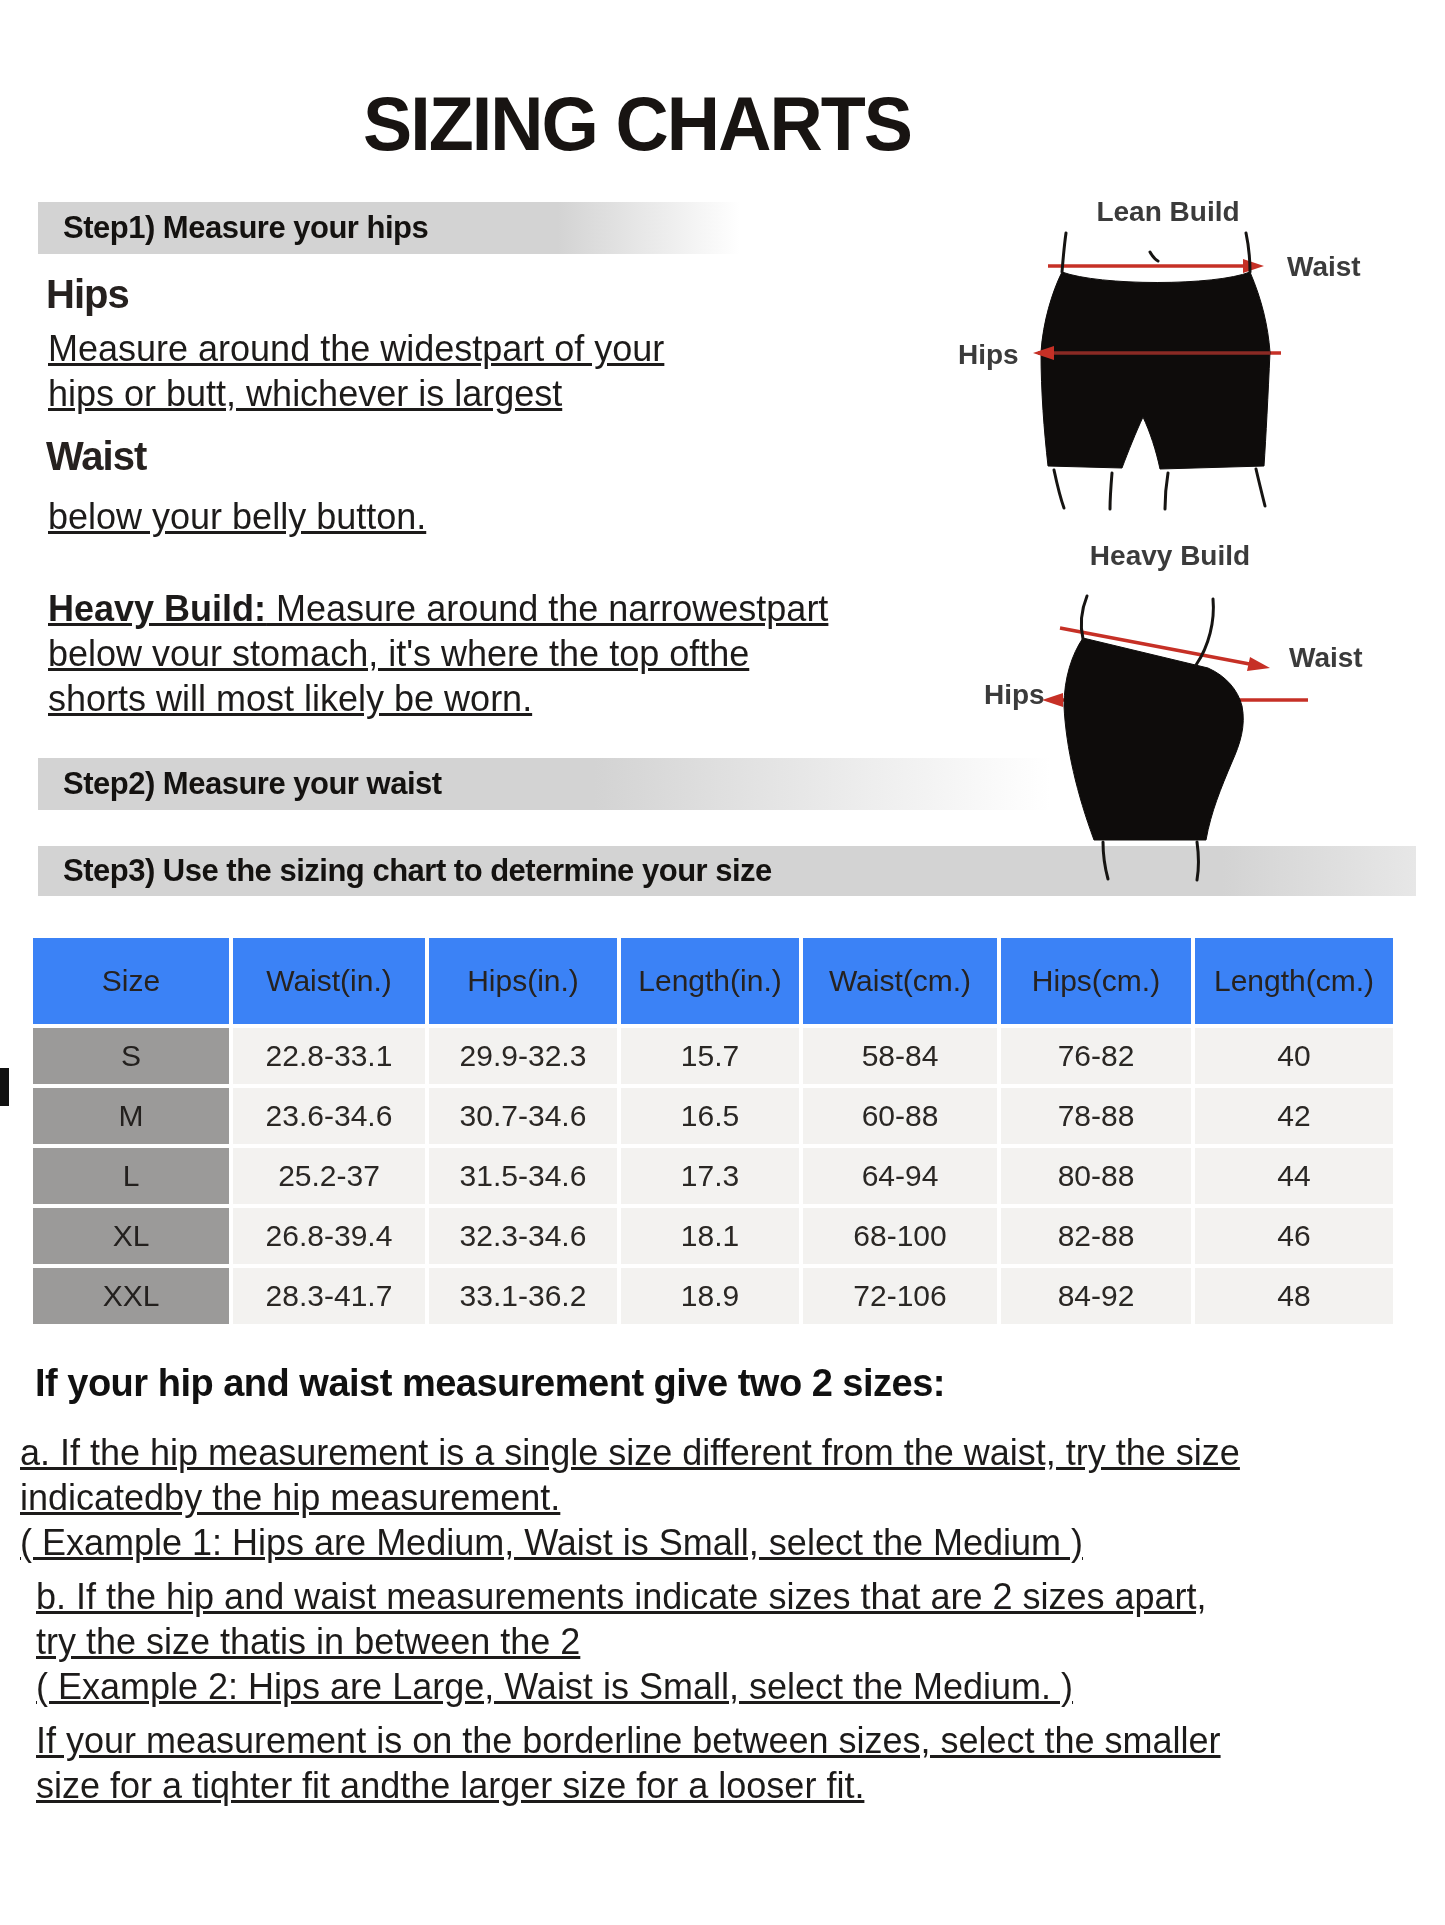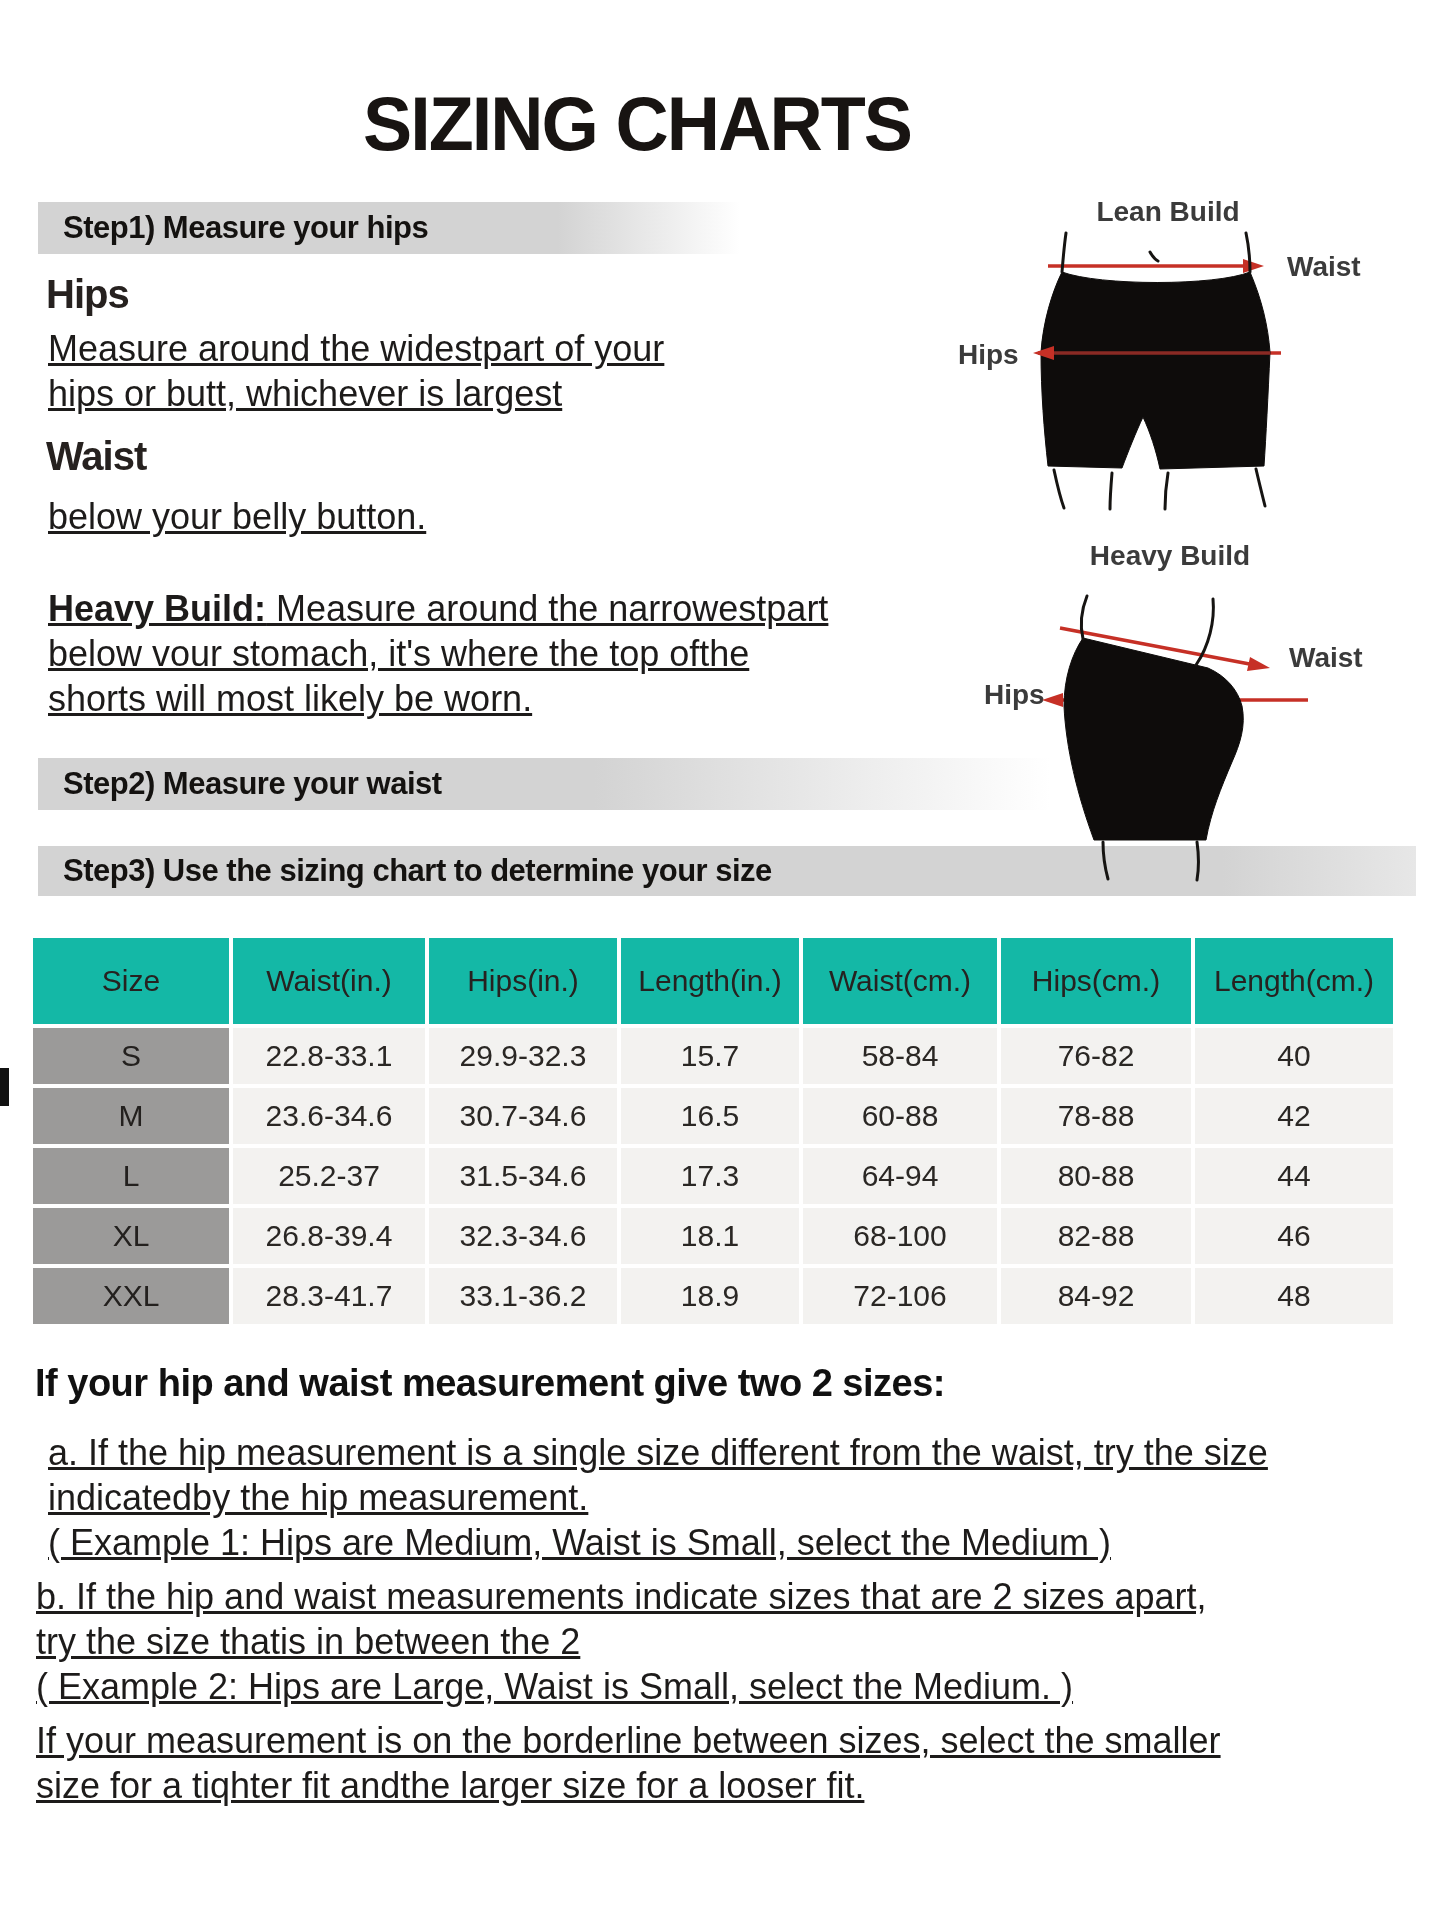--- a/index.html
+++ b/index.html
@@ -34,26 +34,26 @@
   .p-heavy { top:586px; }
   .b { font-weight:bold; }
   .size-table {
     position:absolute; left:33px; top:938px;
     display:grid;
     grid-template-columns:196px 192px 188px 178px 194px 190px 198px;
     grid-template-rows:86px 56px 56px 56px 56px 56px;
     gap:4px;
   }
   .cell { display:flex; align-items:center; justify-content:center; font-size:30px; }
-  .hcell { background:#14b8a6; color:#262220; }
+  .hcell { background:#3b82f6; color:#262220; }
   .scell { background:#9b9a99; color:#23201e; }
   .dcell { background:#f3f2f0; color:#2a2724; }
   .notes-heading { position:absolute; left:35px; top:1362px; font-size:38px;
     font-weight:bold; color:#111; letter-spacing:-0.5px; white-space:nowrap; }
-  .p-a { top:1430px; left:48px; }
+  .p-a { top:1430px; left:20px; }
   .p-b { top:1574px; left:36px; }
   .p-f { top:1718px; left:36px; }
   .dlabel { position:absolute; font-size:28px; font-weight:bold; color:#3b3b3b;
     white-space:nowrap; }
   .lean-label  { left:1060px; top:196px; width:216px; text-align:center; }
   .lean-waist  { left:1287px; top:251px; }
   .lean-hips   { left:958px;  top:339px; }
   .heavy-label { left:1050px; top:540px; width:240px; text-align:center; }
   .heavy-waist { left:1289px; top:642px; }
   .heavy-hips  { left:984px;  top:679px; }

